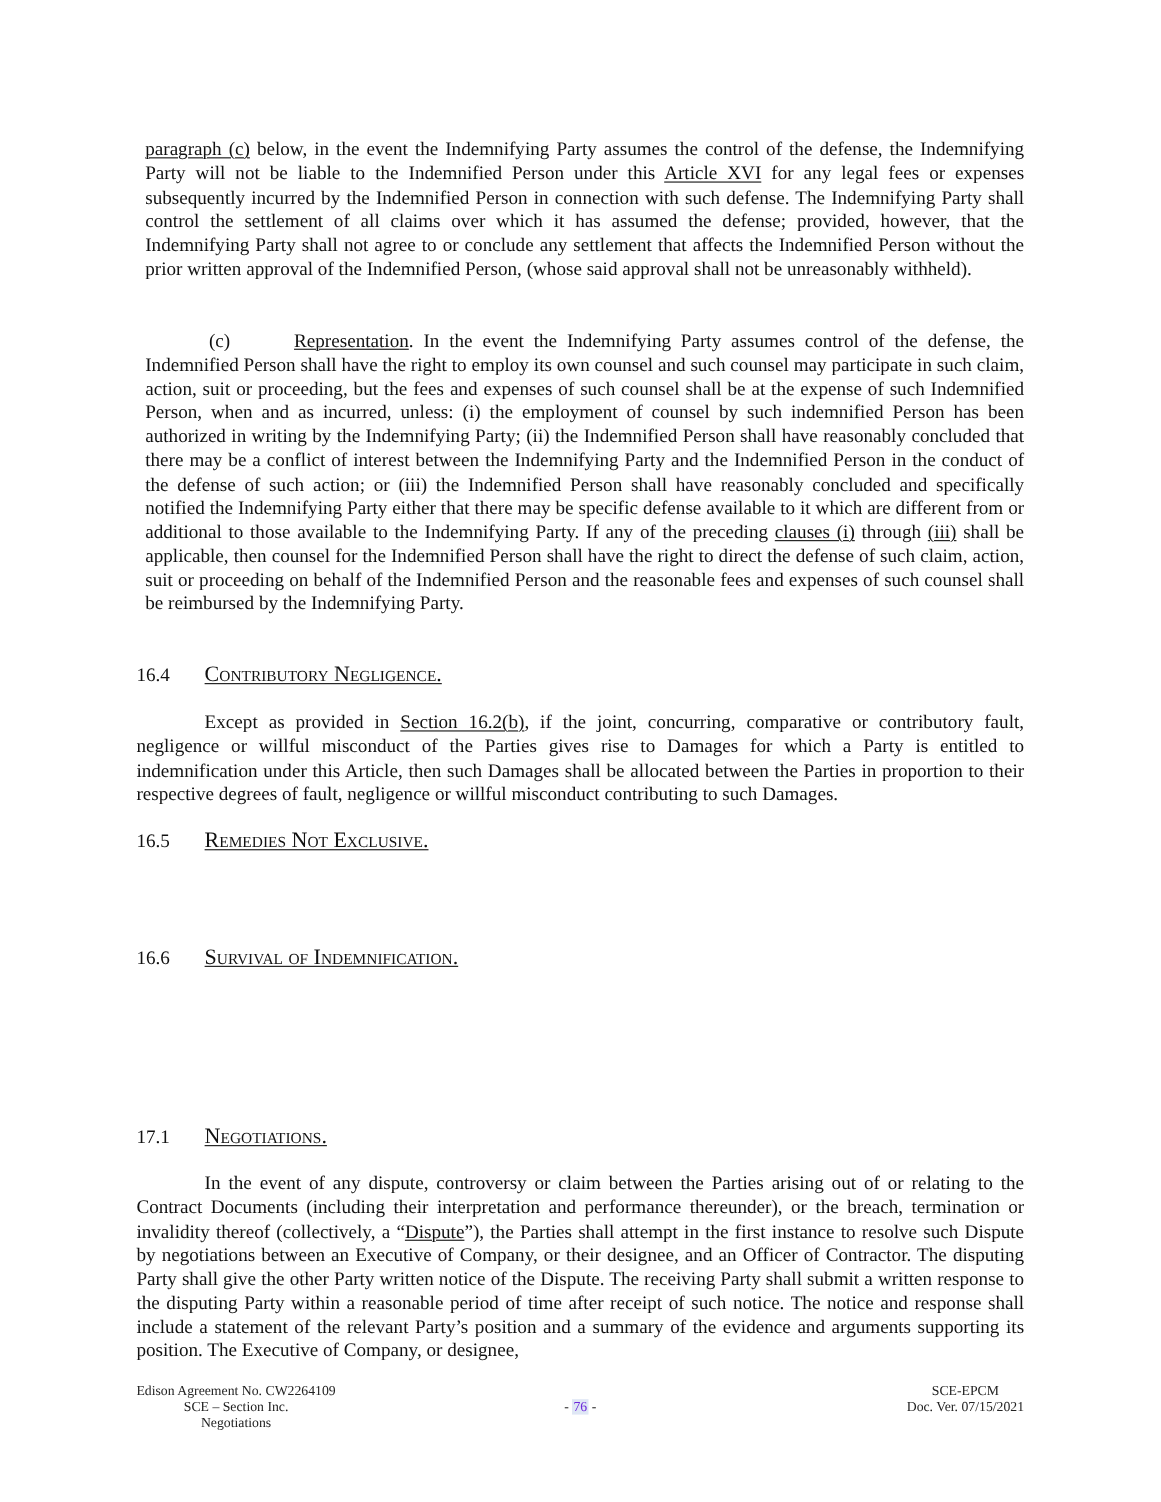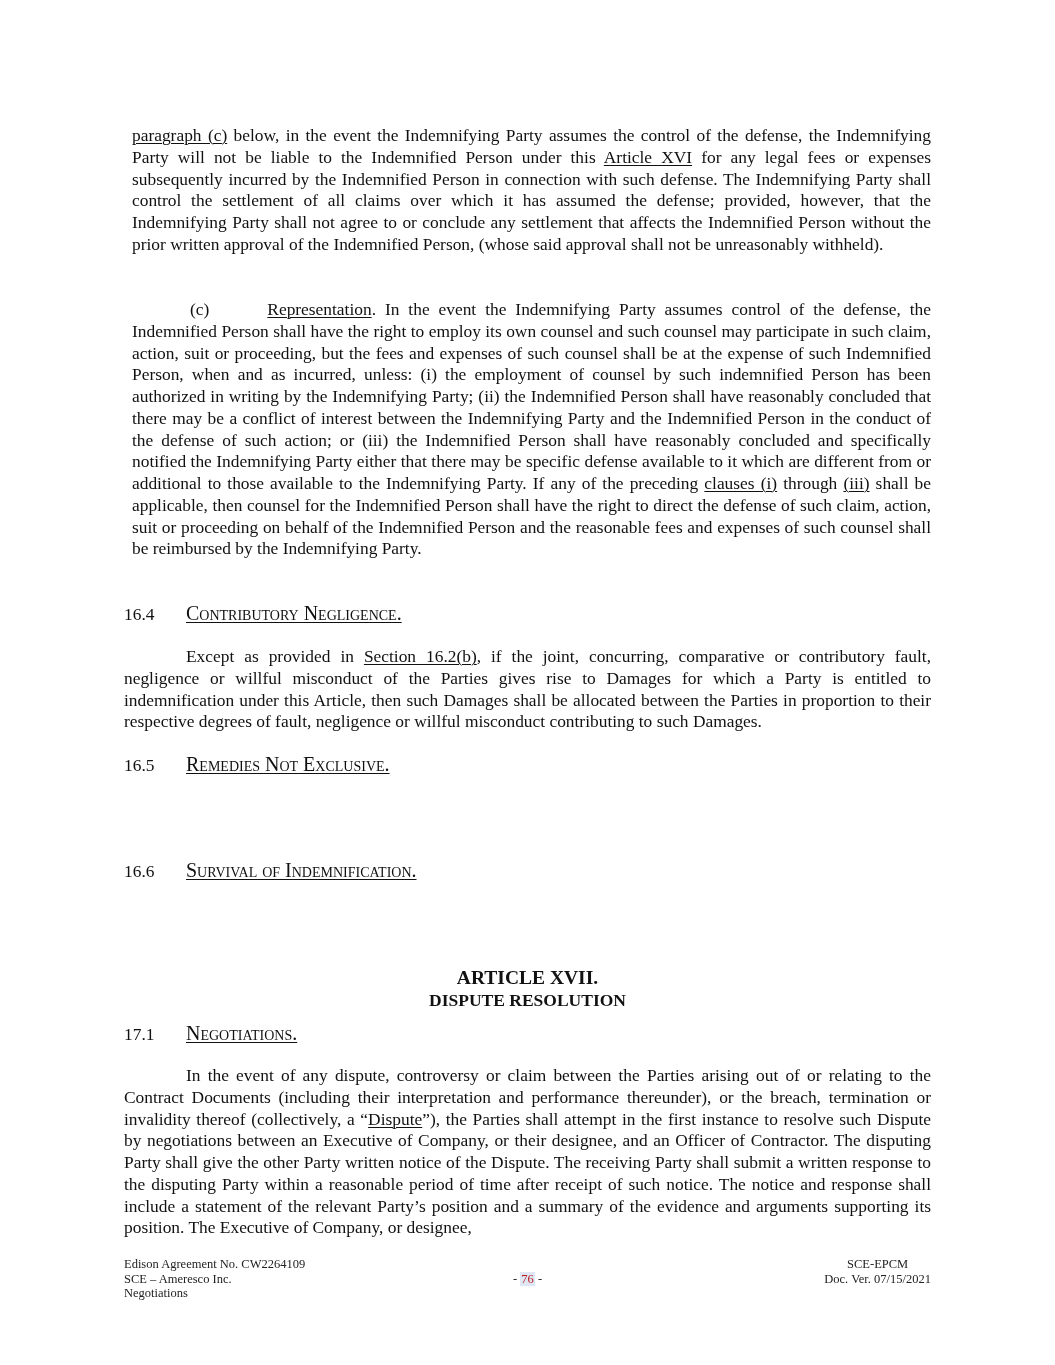--- a/index.html
+++ b/index.html
@@ -13,52 +13,48 @@
   .ti { text-indent: 62px; }
   .u { text-decoration: underline; text-underline-offset: 2px; text-decoration-thickness: 1px; }
   .sc { font-variant: small-caps; text-decoration: underline; text-underline-offset: 2px; text-decoration-thickness: 1px; font-size: 20px; }
   .heading { position: absolute; left: 124px; font-size: 17.4px; line-height: 21px; }
   .heading .num { display: inline-block; width: 62px; }
   .article { position: absolute; left: 0; width: 1055px; text-align: center; font-weight: bold; }
   .article .t1 { font-size: 19.5px; line-height: 22px; }
   .article .t2 { font-size: 17.5px; line-height: 22px; }
   .tab { display: inline-block; width: 58px; }
   .footer { position: absolute; top: 1257px; font-size: 12.5px; line-height: 14.5px; color: #222; }
-  .footer.left { left: 124px; }
+  .footer.left { left: 124px; text-align: center; }
   .footer.right { right: 124px; text-align: center; }
   .footer.center { left: 0; width: 1055px; text-align: center; top: 1271.5px; }
-  .pgnum { background: #dfe7f5; color: #b91c1c; padding: 0 1px; }
+  .pgnum { background: #dfe7f5; color: #6d28d9; padding: 0 1px; }
 </style>
 </head>
 <body>
 
 <div class="page">
 
   <div class="para indent-block" style="top:125px;"><span class="u">paragraph (c)</span><span> below, in the event the Indemnifying Party assumes the control of the defense, the Indemnifying Party will not be liable to the Indemnified Person under this </span><span class="u">Article XVI</span><span> for any legal fees or expenses subsequently incurred by the Indemnified Person in connection with such defense.  The Indemnifying Party shall control the settlement of all claims over which it has assumed the defense; provided, however, that the Indemnifying Party shall not agree to or conclude any settlement that affects the Indemnified Person without the prior written approval of the Indemnified Person, (whose said approval shall not be unreasonably withheld).</span></div>
 
   <div class="para indent-block" style="top:299px; text-indent:58px;"><span>(c)</span><span class="tab"></span><span class="u">Representation</span><span>.  In the event the Indemnifying Party assumes control of the defense, the Indemnified Person shall have the right to employ its own counsel and such counsel may participate in such claim, action, suit or proceeding, but the fees and expenses of such counsel shall be at the expense of such Indemnified Person, when and as incurred, unless: (i) the employment of counsel by such indemnified Person has been authorized in writing by the Indemnifying Party; (ii) the Indemnified Person shall have reasonably concluded that there may be a conflict of interest between the Indemnifying Party and the Indemnified Person in the conduct of the defense of such action; or (iii) the Indemnified Person shall have reasonably concluded and specifically notified the Indemnifying Party either that there may be specific defense available to it which are different from or additional to those available to the Indemnifying Party.  If any of the preceding </span><span class="u">clauses (i)</span><span> through </span><span class="u">(iii)</span><span> shall be applicable, then counsel for the Indemnified Person shall have the right to direct the defense of such claim, action, suit or proceeding on behalf of the Indemnified Person and the reasonable fees and expenses of such counsel shall be reimbursed by the Indemnifying Party.</span></div>
 
   <div class="heading" style="top:603px;"><span class="num">16.4</span><span class="sc">Contributory Negligence.</span></div>
   <div class="para body-block ti" style="top:646px;"><span>Except as provided in </span><span class="u">Section 16.2(b)</span><span>, if the joint, concurring, comparative or contributory fault, negligence or willful misconduct of the Parties gives rise to Damages for which a Party is entitled to indemnification under this Article, then such Damages shall be allocated between the Parties in proportion to their respective degrees of fault, negligence or willful misconduct contributing to such Damages.</span></div>
 
   <div class="heading" style="top:754px;"><span class="num">16.5</span><span class="sc">Remedies Not Exclusive.</span></div>
 
   <div class="heading" style="top:860px;"><span class="num">16.6</span><span class="sc">Survival of Indemnification.</span></div>
 
-  <div class="article" style="top:967px;">
-    <div class="t1">ARTICLE XVII.</div>
-    <div class="t2">DISPUTE RESOLUTION</div>
-  </div>
 
   <div class="heading" style="top:1023px;"><span class="num">17.1</span><span class="sc">Negotiations.</span></div>
   <div class="para body-block ti" style="top:1065px;"><span>In the event of any dispute, controversy or claim between the Parties arising out of or relating to the Contract Documents (including their interpretation and performance thereunder), or the breach, termination or invalidity thereof (collectively, a “</span><span class="u">Dispute</span><span>”), the Parties shall attempt in the first instance to resolve such Dispute by negotiations between an Executive of Company, or their designee, and an Officer of Contractor.  The disputing Party shall give the other Party written notice of the Dispute.  The receiving Party shall submit a written response to the disputing Party within a reasonable period of time after receipt of such notice.  The notice and response shall include a statement of the relevant Party’s position and a summary of the evidence and arguments supporting its position.  The Executive of Company, or designee,</span></div>
 
   <div class="footer left">
     <div>Edison Agreement No. CW2264109</div>
-    <div>SCE – Ameresco Inc.</div>
+    <div>SCE – Section Inc.</div>
     <div>Negotiations</div>
   </div>
   <div class="footer center"><span>- </span><span class="pgnum">76</span><span> -</span></div>
   <div class="footer right">
     <div>SCE-EPCM</div>
     <div>Doc. Ver. 07/15/2021</div>
   </div>
 
 </div>
 

